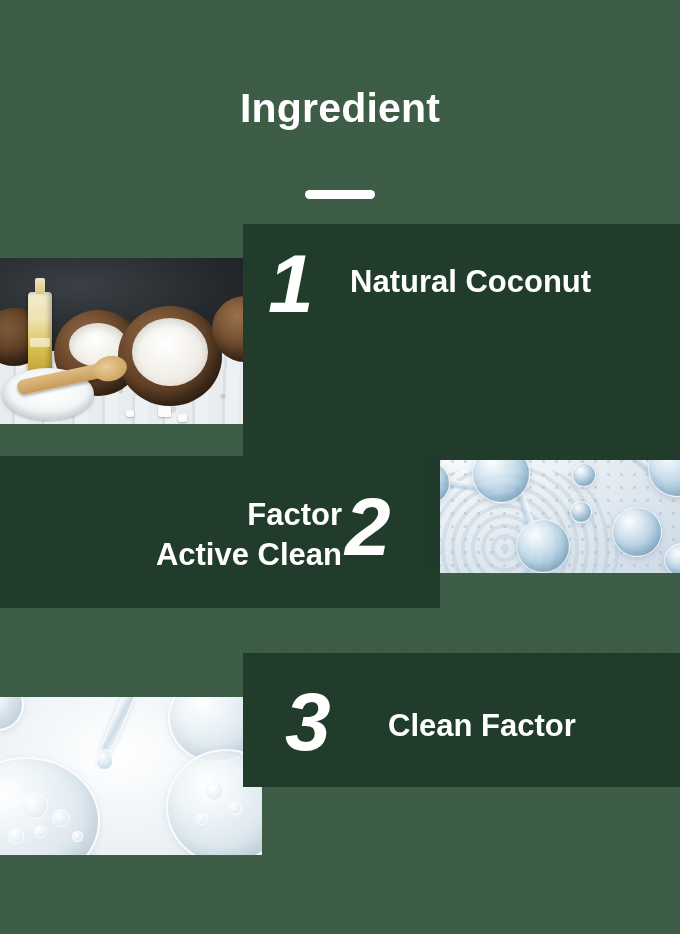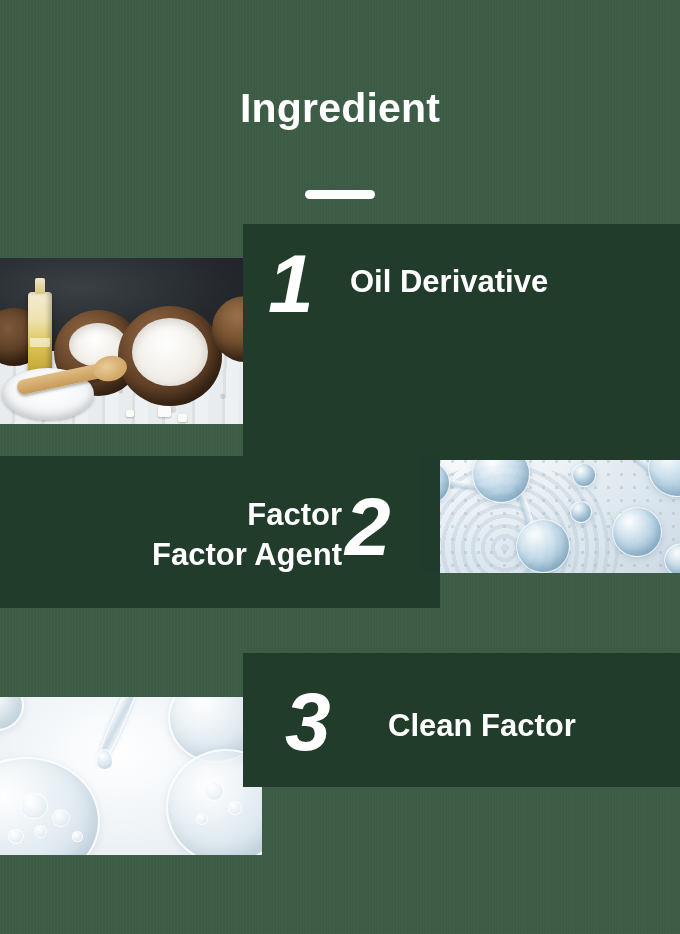--- a/index.html
+++ b/index.html
@@ -287,21 +287,21 @@
     <div class="spoon"></div>
     <div class="coco-flake" style="left:158px;top:148px;width:13px;height:11px;"></div>
     <div class="coco-flake" style="left:178px;top:156px;width:9px;height:8px;"></div>
     <div class="coco-flake" style="left:126px;top:152px;width:8px;height:7px;"></div>
   </div>
 </div>
 
 <div class="num" id="num-1">1</div>
 
 <div class="label" id="label-1">
-  <div>Oil Derivative</div>
+  <div>Natural Coconut</div>
 </div>
 
 <div class="photo" id="photo-2">
   <div class="mol-scene">
     <div class="mol-dots"></div>
     <div class="mol-ripple"></div>
 
     <div class="bond" style="left:8px;  top:78px;  width:66px; transform:rotate(8deg);"></div>
     <div class="bond" style="left:68px; top:30px;  width:52px; transform:rotate(62deg);"></div>
     <div class="bond" style="left:82px; top:100px; width:46px; transform:rotate(72deg);"></div>
@@ -322,21 +322,21 @@
   </div>
 </div>
 
 <div class="panel" id="panel-2"></div>
 <div class="panel" id="panel-2-overlap"></div>
 
 <div class="num" id="num-2">2</div>
 
 <div class="label" id="label-2">
   <div>Factor</div>
-  <div>Factor Agent</div>
+  <div>Active Clean</div>
 </div>
 
 <div class="panel" id="panel-3"></div>
 
 <div class="photo" id="photo-3">
   <div class="gel-scene">
     <div class="gel-blob" style="left:-48px;top:60px;  width:148px;height:128px;"></div>
     <div class="gel-blob" style="left:168px;top:-24px; width:96px; height:90px;"></div>
     <div class="gel-blob" style="left:166px;top:52px;  width:120px;height:116px;"></div>
     <div class="gel-blob" style="left:-30px;top:-18px; width:54px; height:52px;"></div>

